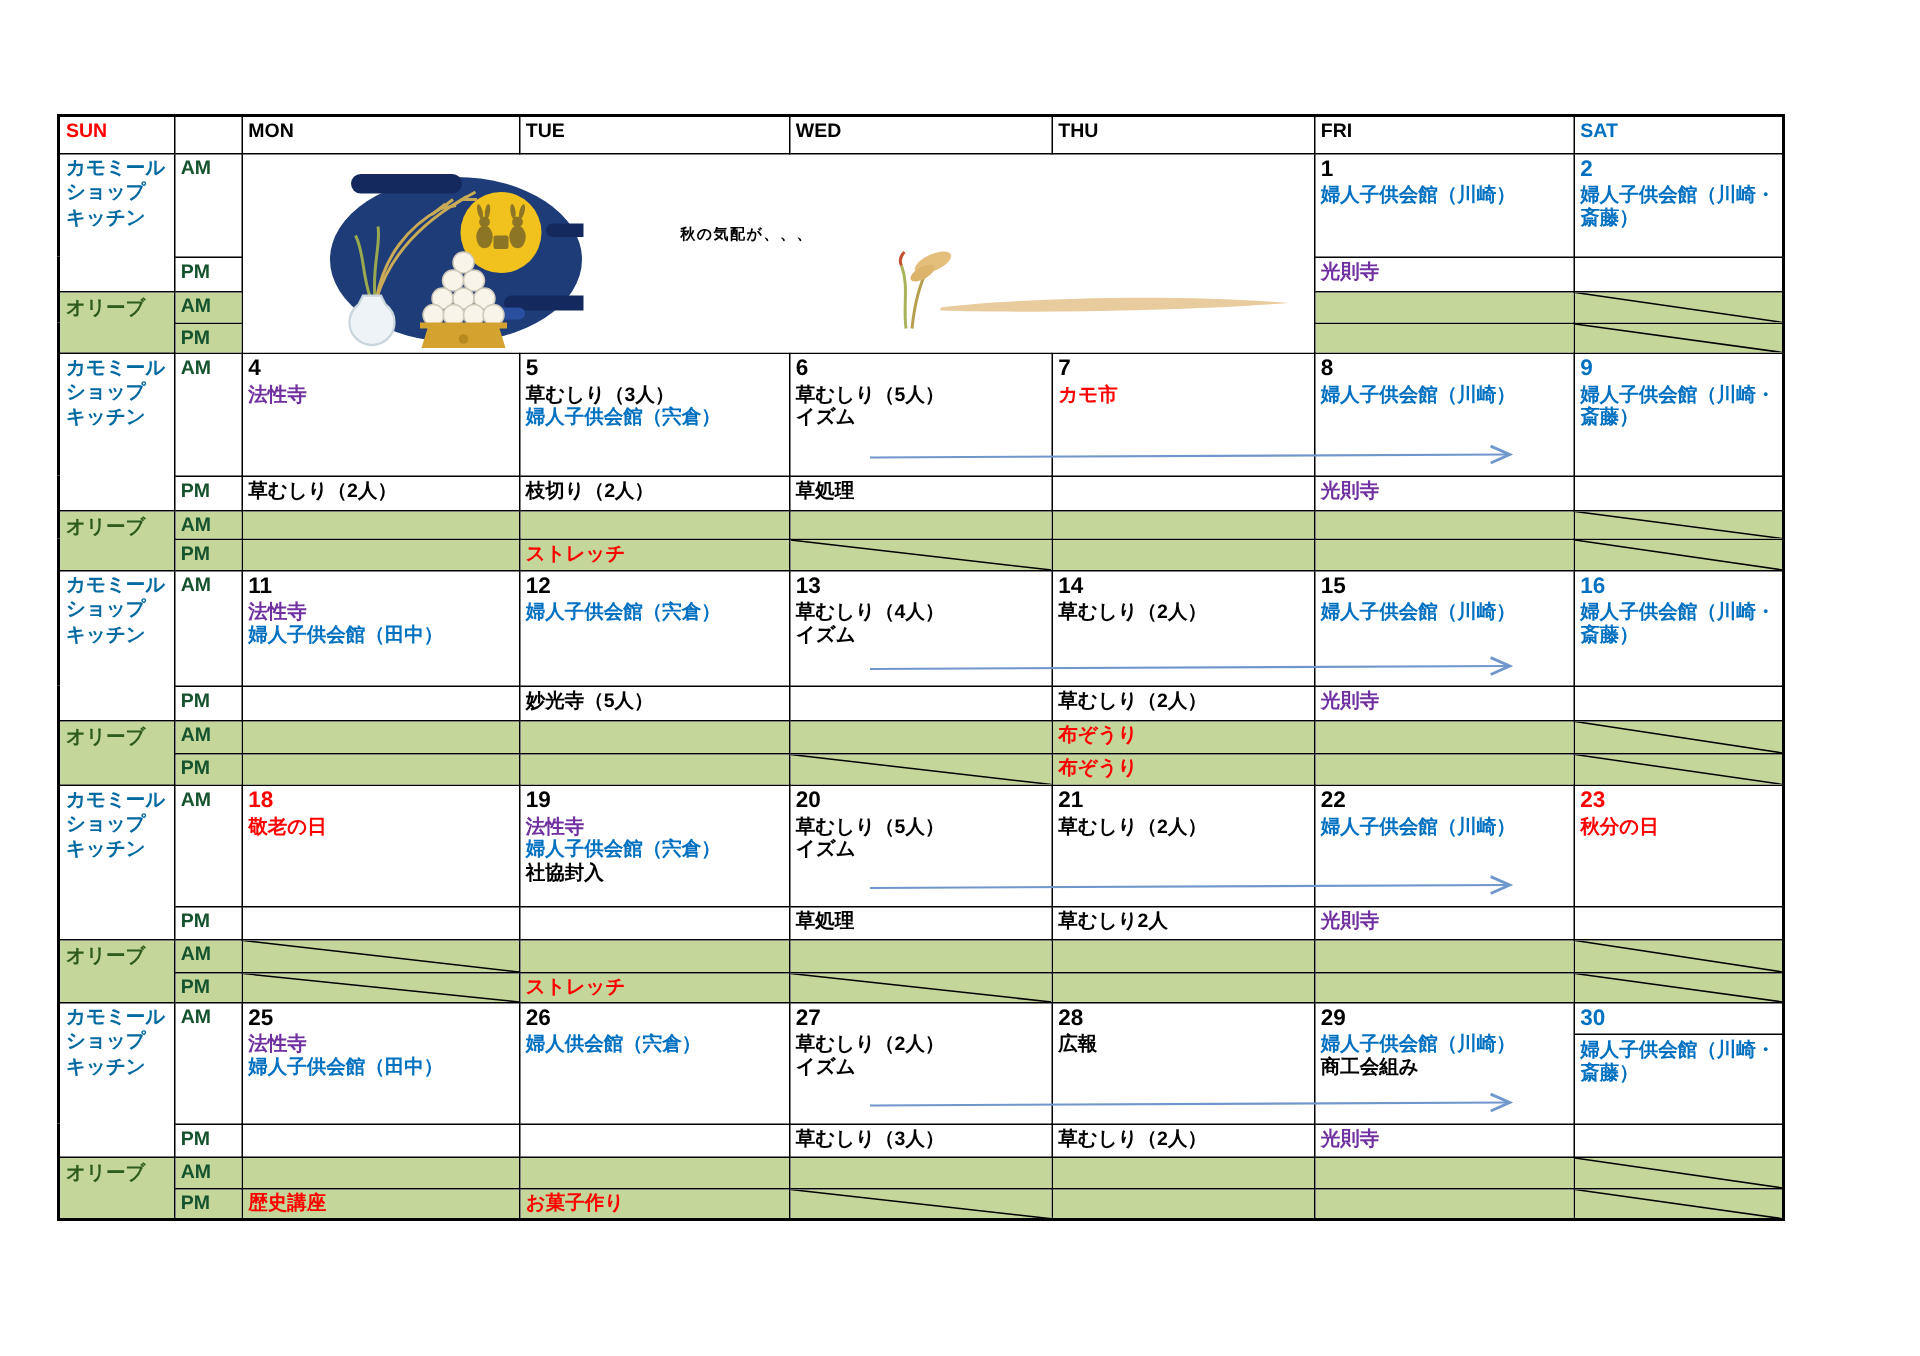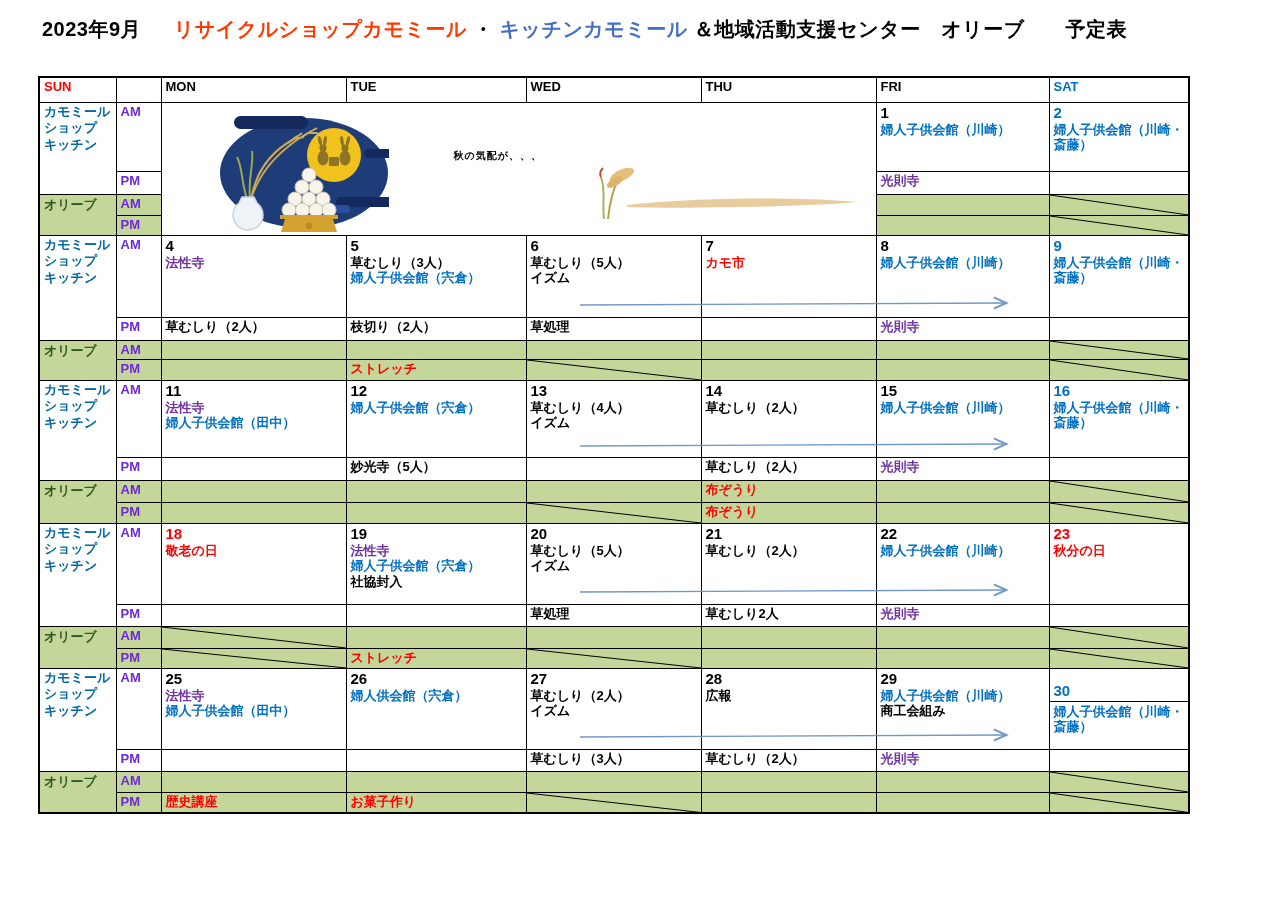--- a/index.html
+++ b/index.html
@@ -10,52 +10,44 @@
   .t-blue{color:#4470c4;}
   .telfax{position:absolute;top:53px;right:92px;font-size:15px;letter-spacing:1px;}
   table.cal{position:absolute;left:38px;top:76px;border-collapse:collapse;table-layout:fixed;border:2px solid #000;}
   .cal td,.cal th{border:1px solid #000;padding:1px 4px;vertical-align:top;text-align:left;
         font-size:13px;font-weight:bold;overflow:hidden;}
   .hd{text-align:center;vertical-align:middle;font-size:13px;background:#fff;}
   .hd-sun{color:#ff0000;}
   .hd-sat{color:#0070c0;}
   .glabel{color:#0369a1;vertical-align:middle;line-height:1.3;background:#fff;}
   .olabel{color:#2e5c1e;vertical-align:middle;background:#c5d69b;}
-  .ampm{color:#6d28d9;text-align:center;vertical-align:middle;padding:0;margin-top:28px;}
+  .ampm{color:#14532d;text-align:center;vertical-align:middle;padding:0;margin-top:28px;}
   .olive{background:#c5d69b;position:relative;}
   .dnum{font-size:15px;line-height:1.15;margin-bottom:1px;}
-  .dnum.u{border-bottom:1px solid #000;margin:0 -4px 2px;padding:12px 4px 2px;}
+  .dnum.u{border-bottom:1px solid #000;margin:0 -4px 2px;padding:0 4px 2px;}
   .n-blue{color:#0070c0;}
   .n-red{color:#ff0000;}
   .ev{font-size:13px;line-height:1.2;}
   .c-black{color:#000;}
   .c-red{color:#ff0000;}
   .c-blue{color:#0070c0;}
   .c-purple{color:#7030a0;}
   svg.cross{position:absolute;left:0;top:0;width:100%;height:100%;display:block;}
   .merged{position:relative;padding:0;background:#fff;}
   .caption{position:absolute;left:292px;top:46px;font-size:10px;letter-spacing:1px;}
   .tsukimi{position:absolute;left:52px;top:8px;}
   .susuki{position:absolute;left:420px;top:62px;}
   .arrows{position:absolute;left:0;top:0;pointer-events:none;}
   .footnote{position:absolute;top:816px;right:94px;font-size:13px;}
 </style>
 </head>
 <body>
 
 <div class="page">
 
-  <div class="title">
-    <span>2023年9月</span>
-    <span>　</span>
-    <span class="t-red">リサイクルショップカモミール</span>
-    <span>・</span>
-    <span class="t-blue">キッチンカモミール</span>
-    <span>＆地域活動支援センター　オリーブ　　予定表</span>
-  </div>
 
 
   <table class="cal">
     <colgroup>
       <col style="width:77px">
         <col style="width:45px">
         <col style="width:185px">
         <col style="width:180px">
       <col style="width:175px">
         <col style="width:175px">

